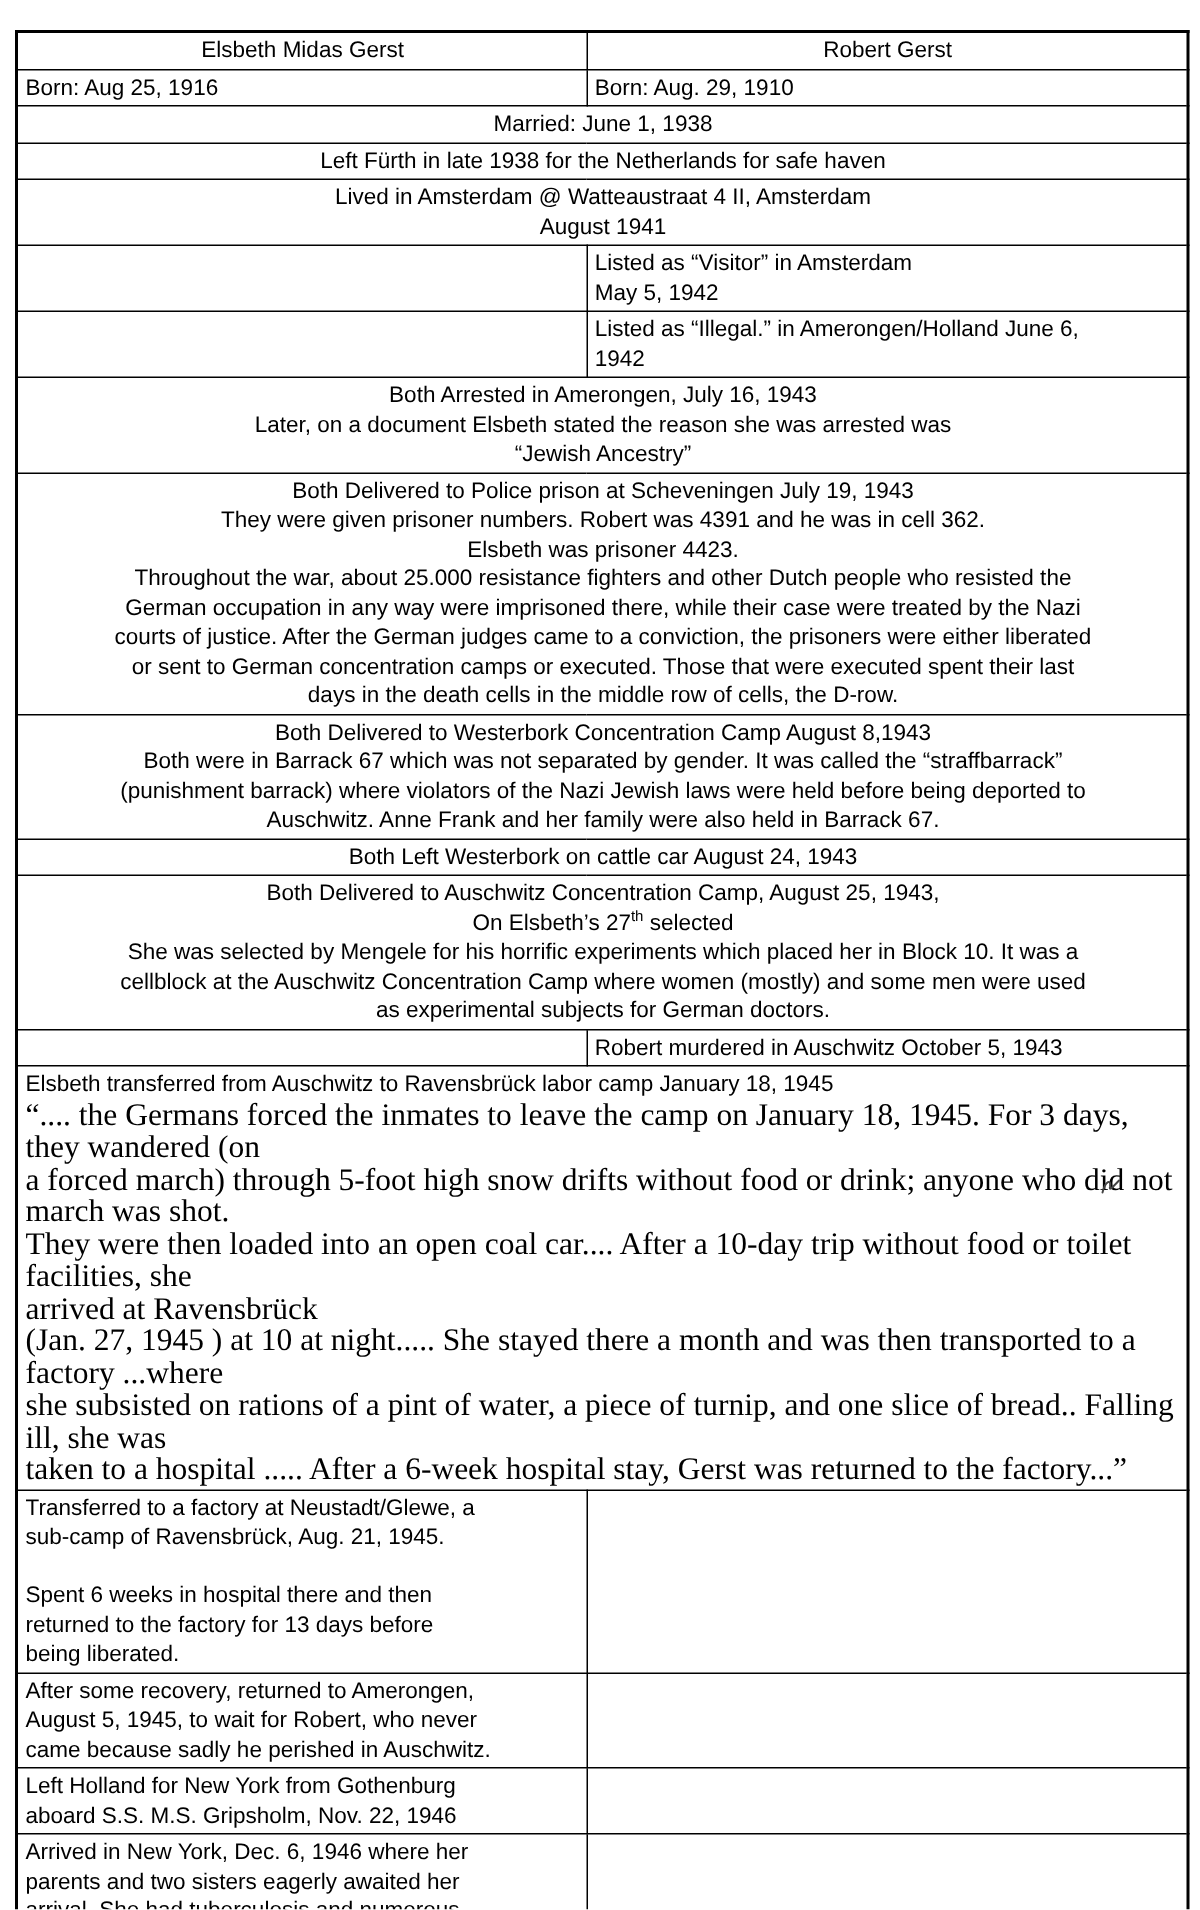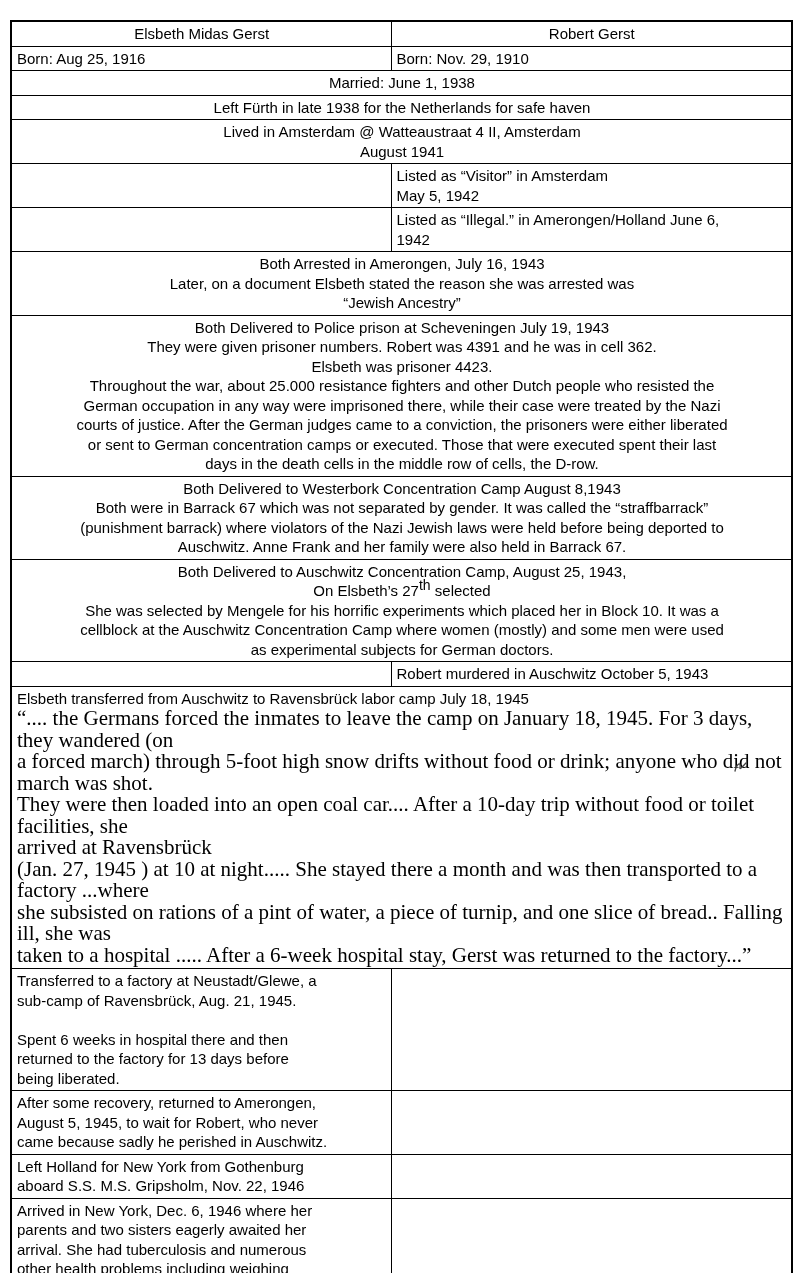--- a/index.html
+++ b/index.html
@@ -28,21 +28,21 @@
     vertical-align: top;
     padding: 2px 4px 2px 5px;
     font-size: 15px;
     line-height: 19.5px;
     overflow: hidden;
   }
   .center { text-align: center; }
   .pre { white-space: pre-line; }
   td.empty-cell { min-height: 10px; }
   sup {
-    font-size: 14px;
+    font-size: 10px;
     line-height: 0;
     vertical-align: super;
     margin-top: 16px;
   }
   .quote-cell { position: relative; }
   .quote-serif {
     font-family: "Liberation Serif", serif;
     font-size: 21px;
     line-height: 21.5px;
     white-space: pre-line;
@@ -64,21 +64,21 @@
     </colgroup>
 
     <tbody>
         <tr>
       <td class="center">Elsbeth Midas Gerst</td>
       <td class="center">Robert Gerst</td>
     </tr>
 
     <tr>
       <td>Born: Aug 25, 1916</td>
-      <td>Born: Nov. 29, 1910</td>
+      <td>Born: Aug. 29, 1910</td>
     </tr>
 
     <tr>
       <td colspan="2" class="center">Married:  June 1, 1938</td>
     </tr>
 
     <tr>
       <td colspan="2" class="center">Left Fürth in late 1938 for the Netherlands for safe haven</td>
     </tr>
 
@@ -116,39 +116,42 @@
 days in the death cells in the middle row of cells, the D-row.</td>
     </tr>
 
     <tr>
       <td colspan="2" class="center pre">Both Delivered to Westerbork Concentration Camp  August 8,1943
 Both were in Barrack 67 which was not separated by gender. It was called the “straffbarrack”
 (punishment barrack) where violators of the Nazi Jewish laws were held before being deported to
 Auschwitz. Anne Frank and her family were also held in Barrack 67.</td>
     </tr>
 
+    <tr>
+      <td colspan="2" class="center">Both Left Westerbork on cattle car August 24, 1943</td>
+    </tr>
 
     <tr>
       <td colspan="2" class="center">
         <div>Both Delivered to Auschwitz Concentration Camp, August 25, 1943,</div>
         <div><span>On Elsbeth’s 27</span><sup>th</sup><span> selected</span></div>
         <div class="pre">She was selected by Mengele for his horrific experiments which placed her in Block 10. It was a
 cellblock at the Auschwitz Concentration Camp where women (mostly) and some men were used
 as experimental subjects for German doctors.</div>
       </td>
     </tr>
 
     <tr>
       <td class="empty-cell"></td>
       <td>Robert murdered in Auschwitz October 5, 1943</td>
     </tr>
 
     <tr>
       <td colspan="2" class="quote-cell">
-        <div>Elsbeth transferred from Auschwitz to Ravensbrück labor camp July 18, 1945</div>
+        <div>Elsbeth transferred from Auschwitz to Ravensbrück labor camp January 18, 1945</div>
         <div class="quote-serif">“.... the Germans forced the inmates to leave the camp on January 18, 1945. For 3 days, they wandered (on
 a forced march) through 5-foot high snow drifts without food or drink; anyone who did not march was shot.
 They were then loaded into an open coal car.... After a 10-day trip without food or toilet facilities, she
 arrived at Ravensbrück
 (Jan. 27, 1945 ) at 10 at night..... She stayed there a month and was then transported to a factory ...where
 she subsisted on rations of a pint of water, a piece of turnip, and one slice of bread.. Falling ill, she was
 taken to a hospital ..... After a 6-week hospital stay, Gerst was returned to the factory...”</div>
         <svg class="hand-mark" width="16" height="16" viewBox="0 0 16 16">
           <path d="M2 12 C4 4, 8 3, 7 8 C6 12, 10 7, 13 4" stroke="#444" stroke-width="1.3" fill="none" stroke-linecap="round"></path>
         </svg>

